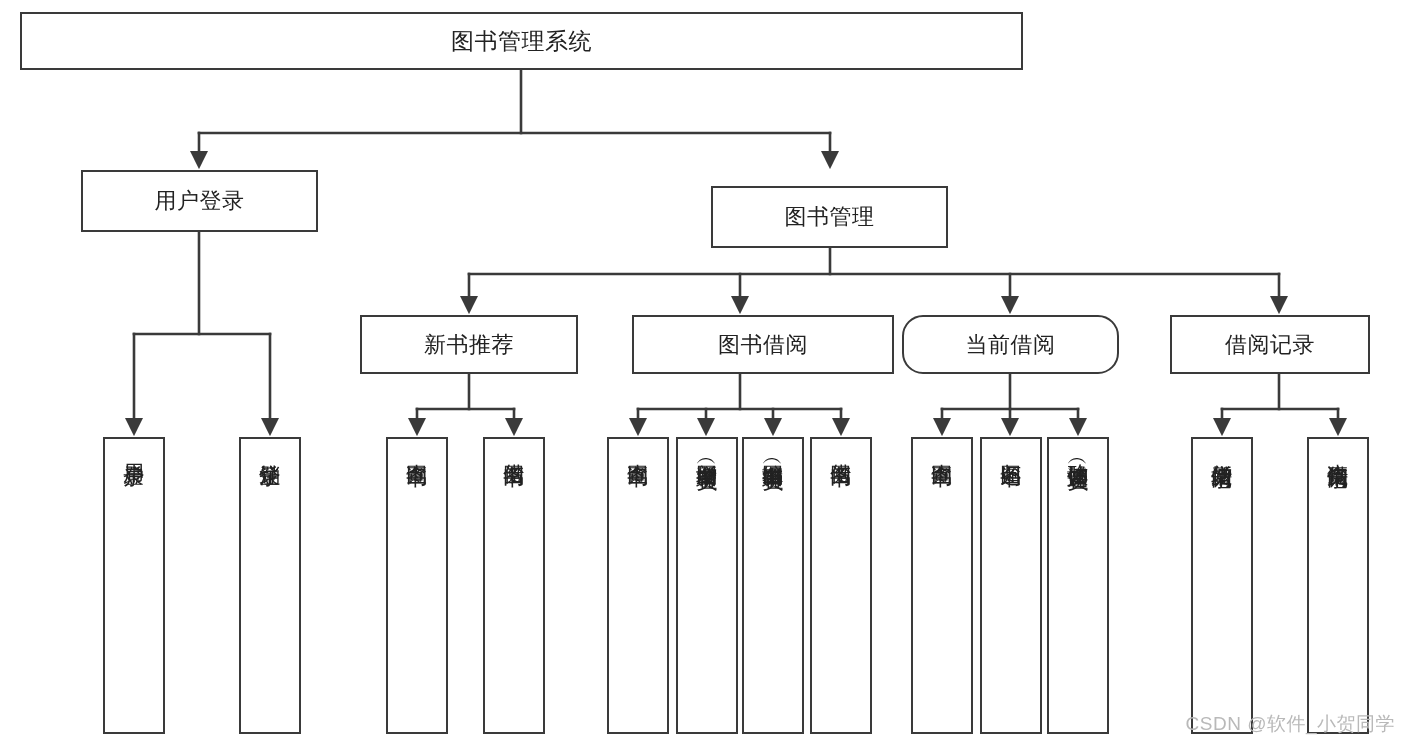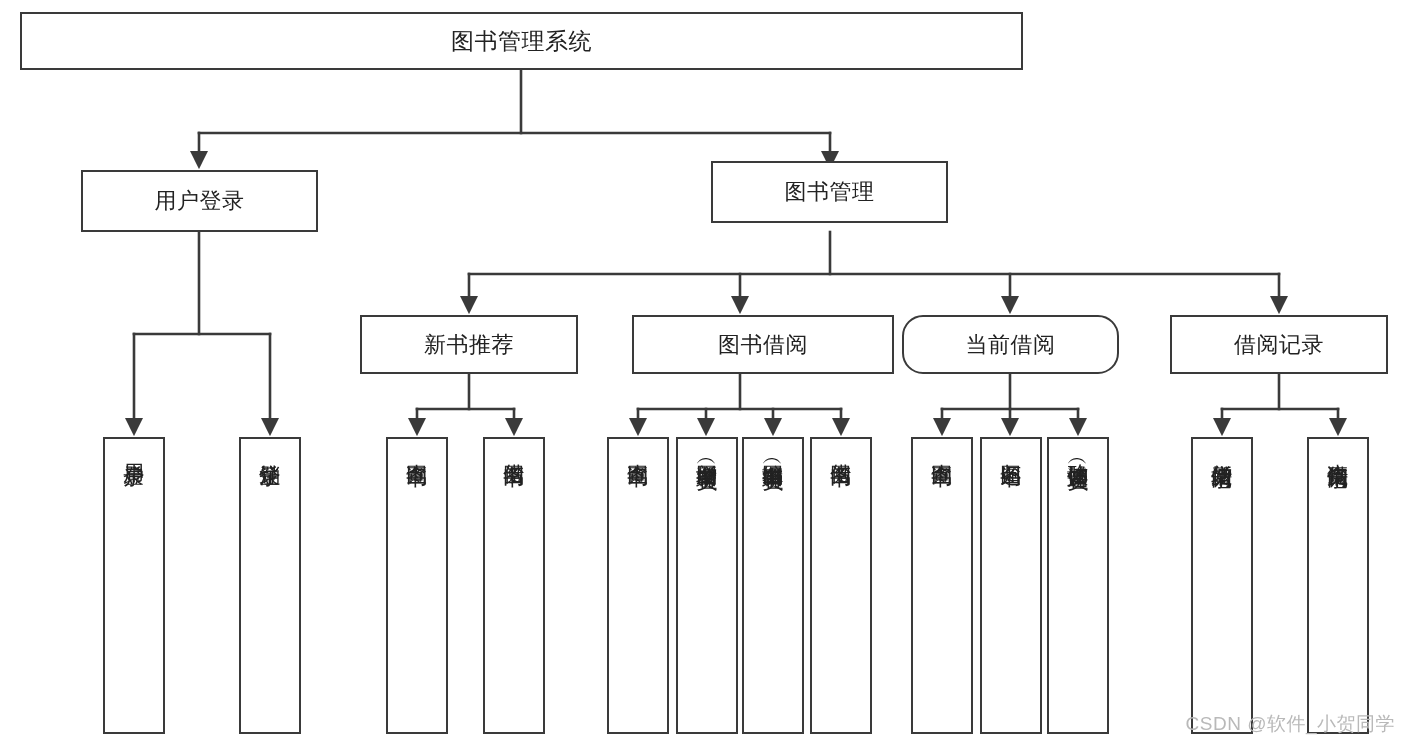--- a/index.html
+++ b/index.html
@@ -116,34 +116,34 @@
     </g>
   </svg>
 
   <div class="node root" style="left:20px;top:12px;width:1003px;height:58px;">
     <span class="lbl">图书管理系统</span>
   </div>
 
   <div class="node lvl2" style="left:81px;top:170px;width:237px;height:62px;">
     <span class="lbl">用户登录</span>
   </div>
-  <div class="node lvl2" style="left:711px;top:161px;width:237px;height:62px;">
+  <div class="node lvl2" style="left:711px;top:186px;width:237px;height:62px;">
     <span class="lbl">图书管理</span>
   </div>
 
   <div class="node lvl3" style="left:360px;top:315px;width:218px;height:59px;">
     <span class="lbl">新书推荐</span>
   </div>
   <div class="node lvl3" style="left:632px;top:315px;width:262px;height:59px;">
     <span class="lbl">图书借阅</span>
   </div>
   <div class="node lvl3" style="left:902px;top:315px;width:217px;height:59px;border-radius:21px;">
     <span class="lbl">当前借阅</span>
   </div>
-  <div class="node lvl3" style="left:1170px;top:315px;width:218px;height:59px;">
+  <div class="node lvl3" style="left:1170px;top:315px;width:200px;height:59px;">
     <span class="lbl">借阅记录</span>
   </div>
 
   <div class="node leaf" style="left:103px;top:437px;width:62px;height:297px;">
     <span class="lbl">用户登录</span>
   </div>
   <div class="node leaf" style="left:239px;top:437px;width:62px;height:297px;">
     <span class="lbl">注销登录</span>
   </div>
 

